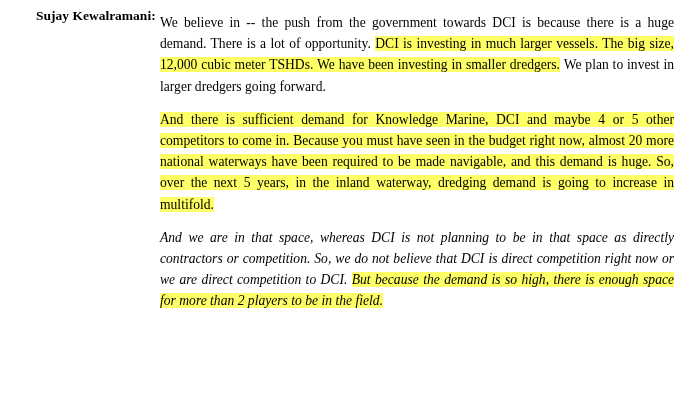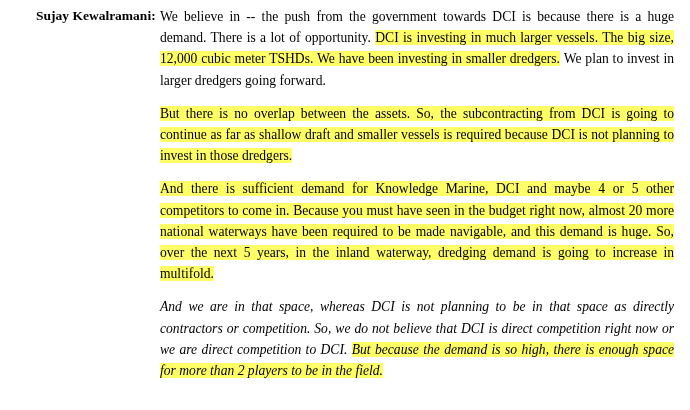--- a/index.html
+++ b/index.html
@@ -36,20 +36,21 @@
     box-sizing: border-box;
     white-space: nowrap;
   }
   .answer {
     flex: 1 1 auto;
     font-size: 13.6px;
     line-height: 1.56;
     text-align: justify;
     text-justify: inter-word;
     padding-right: 2px;
+    margin-top: 6px;
   }
   .para {
     margin: 0 0 12px 0;
   }
   .para:last-child {
     margin-bottom: 0;
     font-style: italic;
   }
   .hl {
     background: #ffff66;
@@ -61,23 +62,20 @@
 <body>
 
 <div class="page">
   <div class="qa-row">
     <div class="speaker">Sujay Kewalramani:</div>
     <div class="answer">
       <p class="para">
         <span>We believe in -- the push from the government towards DCI is because there is a huge demand. There is a lot of opportunity. </span><span class="hl">DCI is investing in much larger vessels. The big size, 12,000 cubic meter TSHDs. We have been investing in smaller dredgers.</span><span> We plan to invest in larger dredgers going forward.</span>
       </p>
       <p class="para">
-        <span class="hl">But there is no overlap between the assets. So, the subcontracting from DCI is going to continue as far as shallow draft and smaller vessels is required because DCI is not planning to invest in those dredgers.</span>
-      </p>
-      <p class="para">
         <span class="hl">And there is sufficient demand for Knowledge Marine, DCI and maybe 4 or 5 other competitors to come in. Because you must have seen in the budget right now, almost 20 more national waterways have been required to be made navigable, and this demand is huge. So, over the next 5 years, in the inland waterway, dredging demand is going to increase in multifold.</span>
       </p>
       <p class="para">
         <span>And we are in that space, whereas DCI is not planning to be in that space as directly contractors or competition. So, we do not believe that DCI is direct competition right now or we are direct competition to DCI. </span><span class="hl">But because the demand is so high, there is enough space for more than 2 players to be in the field.</span>
       </p>
     </div>
   </div>
 </div>
 
 </body></html>

